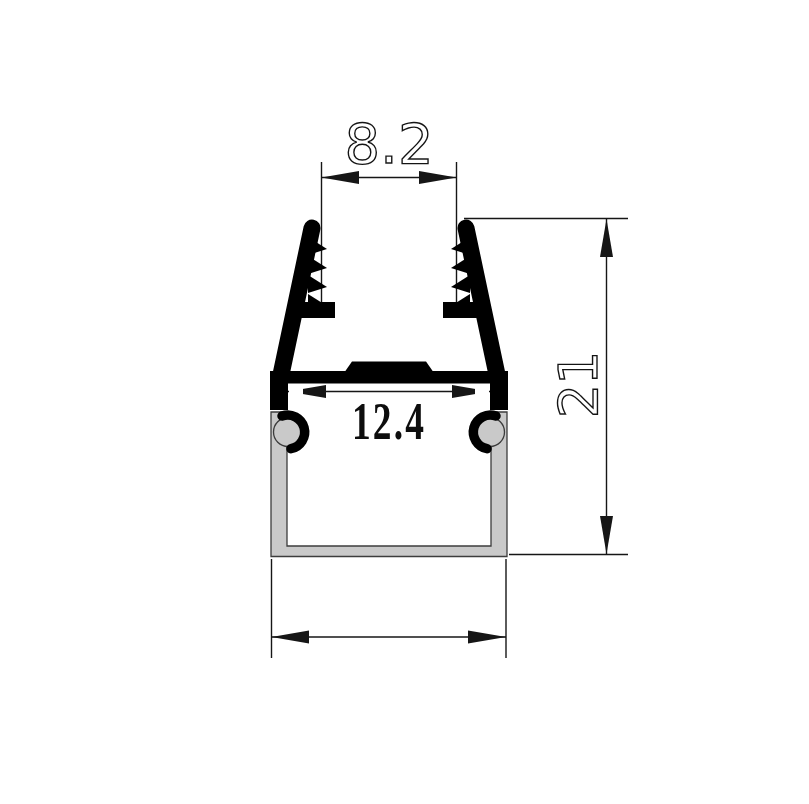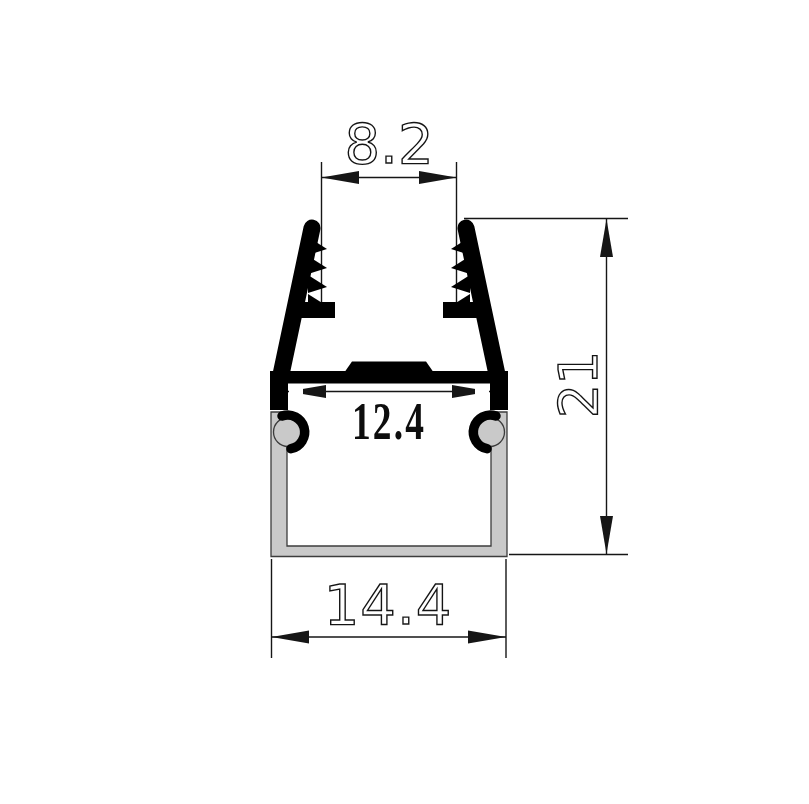--- a/index.html
+++ b/index.html
@@ -111,17 +111,16 @@
       <use href="#clip-half" transform="translate(778,0) scale(-1,1)"></use>
       <rect x="280" y="371" width="218" height="12.5" fill="#000000"></rect>
       <polygon fill="#000000" points="345,371.5 352,361.5 426,361.5 433,371.5"></polygon>
     </g>
   </svg>
 
   <div id="label-top-width" class="dim-label outline-num">8.2</div>
 
   <div id="label-inner-width" class="dim-label solid-num">12.4</div>
 
-  <div id="label-bottom-width" class="dim-label outline-num">14.4</div>
 
   <div id="label-height" class="dim-label outline-num">21</div>
 
 </div>
 
 </body></html>

